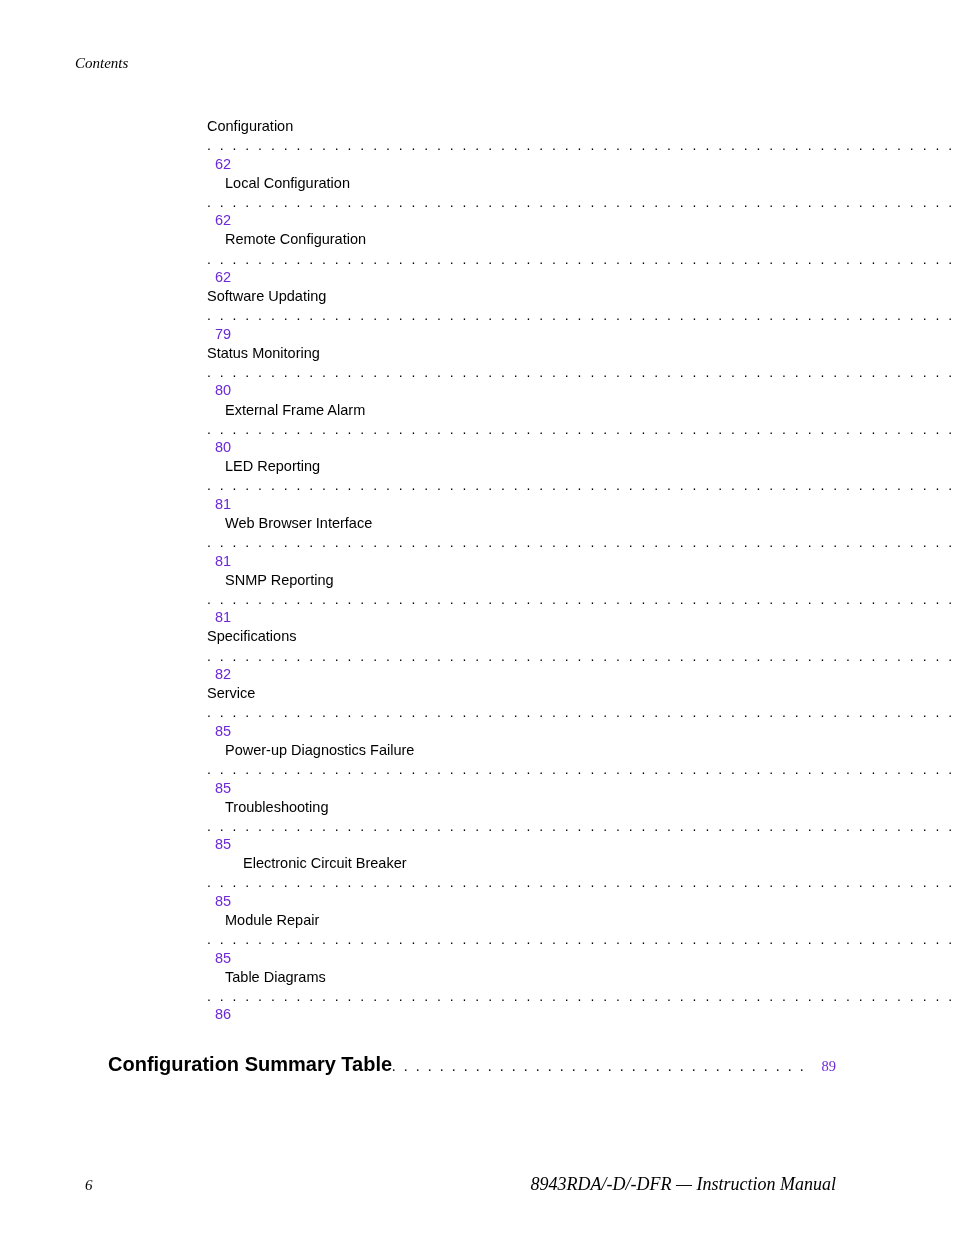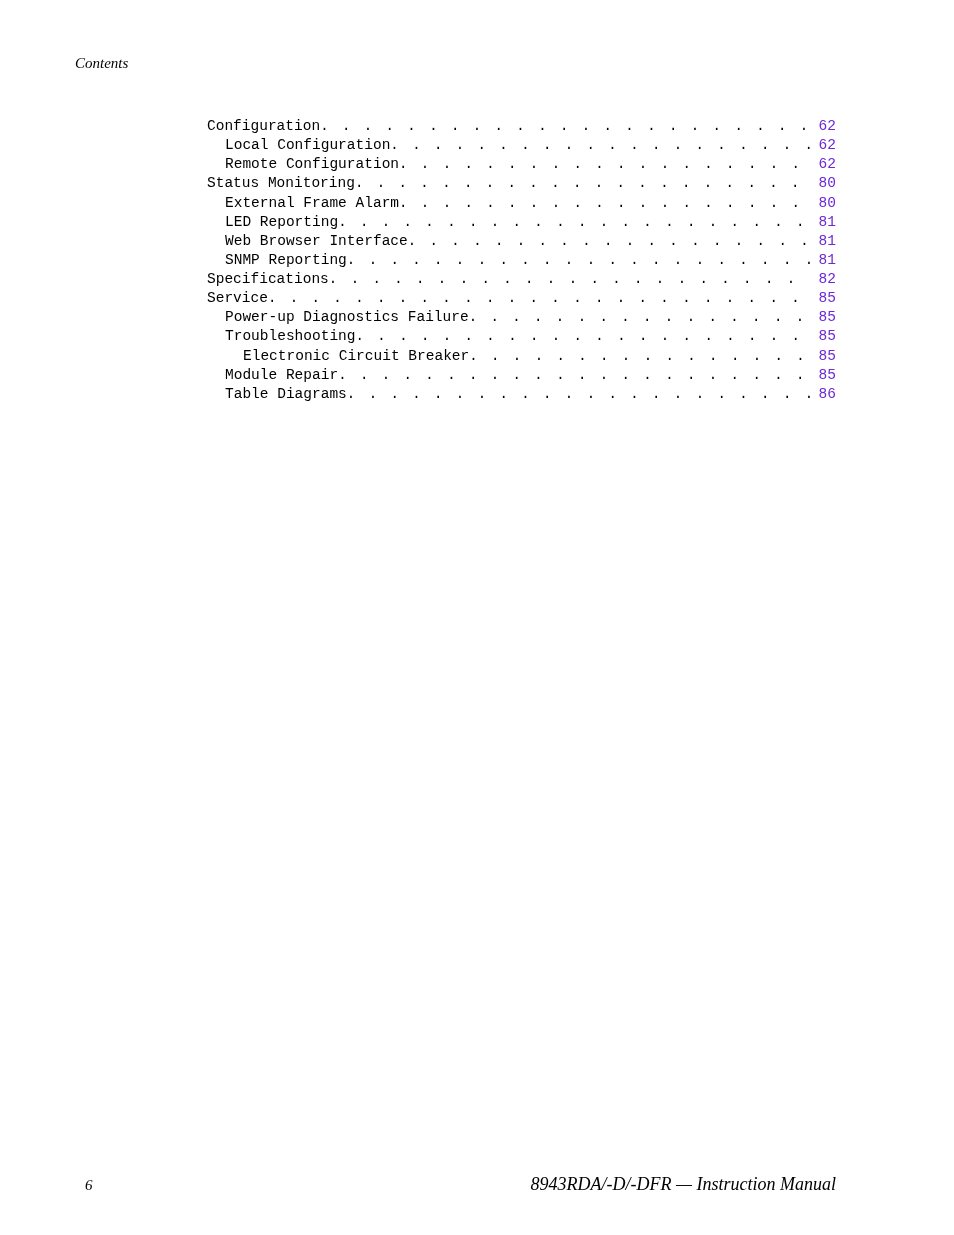--- a/index.html
+++ b/index.html
@@ -28,21 +28,22 @@
       font-family: Georgia, serif;
     }
     .toc-list {
       margin-left: 132px;
     }
     .toc-row {
       display: flex;
       align-items: baseline;
       font-size: 14.5px;
       line-height: 1.32;
-      font-family: Liberation Mono, monospace;
+      font-family: Liberation Sans, sans-serif;
+      flex-direction: column;
     }
     .toc-title {
       white-space: nowrap;
     }
     .indent-0 { padding-left: 0; }
     .indent-1 { padding-left: 18px; }
     .indent-2 { padding-left: 36px; }
     .dots {
       flex: 1;
       overflow: hidden;
@@ -123,20 +124,25 @@
         <span class="toc-title indent-1">Local Configuration </span>
         <span class="dots"></span>
         <span class="page-num">62</span>
       </div>
       <div class="toc-row">
         <span class="toc-title indent-1">Remote Configuration </span>
         <span class="dots"></span>
         <span class="page-num">62</span>
       </div>
       <div class="toc-row">
+        <span class="toc-title indent-0">Software Updating </span>
+        <span class="dots"></span>
+        <span class="page-num">79</span>
+      </div>
+      <div class="toc-row">
         <span class="toc-title indent-0">Status Monitoring </span>
         <span class="dots"></span>
         <span class="page-num">80</span>
       </div>
       <div class="toc-row">
         <span class="toc-title indent-1">External Frame Alarm </span>
         <span class="dots"></span>
         <span class="page-num">80</span>
       </div>
       <div class="toc-row">
@@ -185,19 +191,26 @@
         <span class="page-num">85</span>
       </div>
       <div class="toc-row">
         <span class="toc-title indent-1">Table Diagrams </span>
         <span class="dots"></span>
         <span class="page-num">86</span>
       </div>
     </div>
 
   <div id="sections-container">
+      <div class="section-block">
+        <div class="section-row">
+          <span class="section-title">Configuration Summary Table</span>
+          <span class="section-dots"></span>
+          <span class="page-num">89</span>
+        </div>
+      </div>
     </div>
 
   <div class="footer">
     <span class="footer-pagenum">6</span>
     <span class="footer-text">8943RDA/-D/-DFR  —  Instruction Manual</span>
   </div>
 </div>
 
 </body></html>

